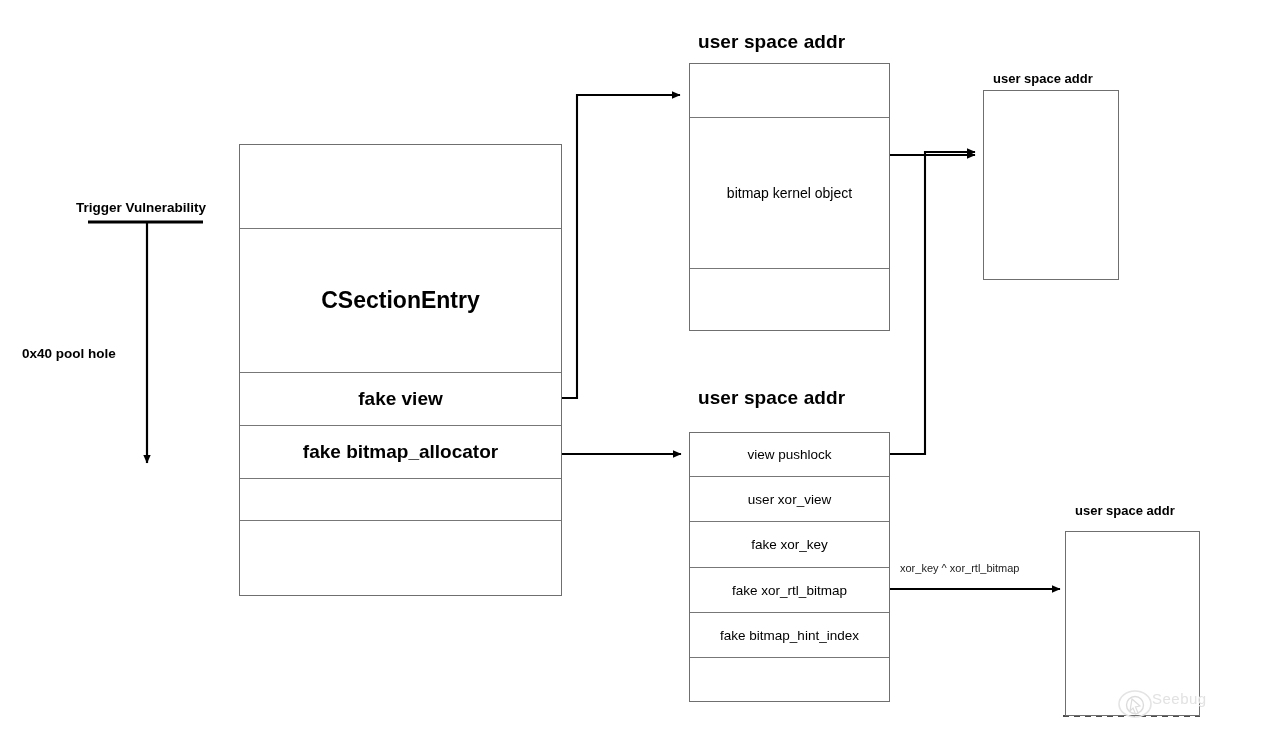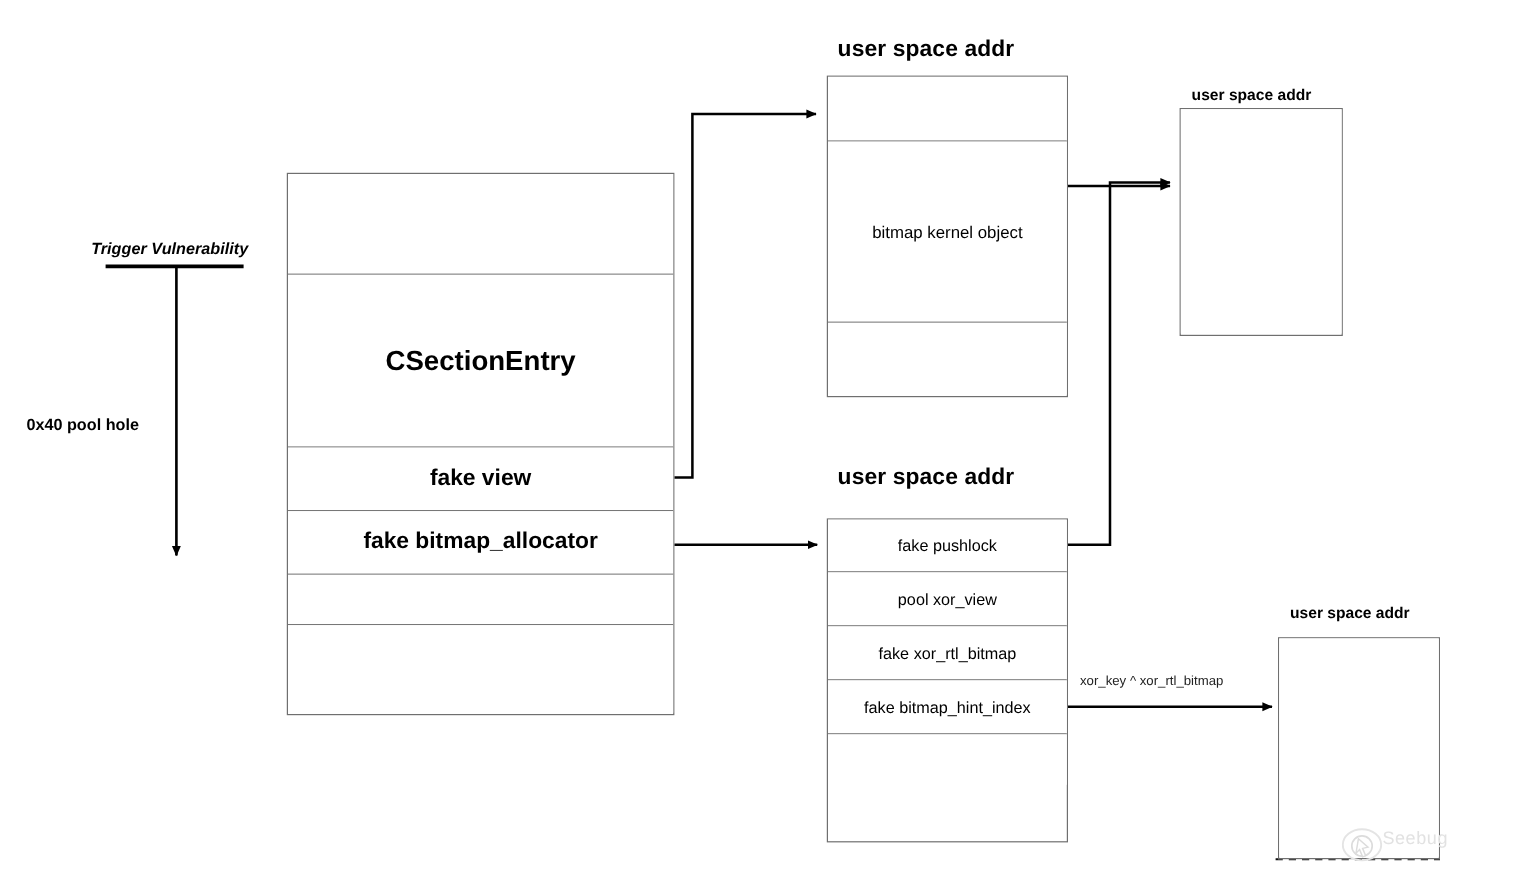--- a/index.html
+++ b/index.html
@@ -133,21 +133,21 @@
 
     <g>
       <path d="M890,589 L1060,589" fill="none" stroke="#000000" stroke-width="2.1" marker-end="url(#ah)"></path>
     </g>
 
     <g>
       <line x1="1063" y1="716" x2="1200" y2="716" stroke="#111111" stroke-width="1.6" stroke-dasharray="6 5"></line>
     </g>
   </svg>
 
-  <div class="lbl side-lbl" style="left:76px; top:200px;font-style:italic;">Trigger Vulnerability</div>
+  <div class="lbl side-lbl" style="left:76px; top:200px;">Trigger Vulnerability</div>
 
   <div class="lbl side-lbl" style="left:22px; top:346px;">0x40 pool hole</div>
 
   <div class="box" id="pool-box" style="left:239px; top:144px; width:323px; height:452px;">
       <div class="row" style="height: 84px;">
         <span class="row-txt-lg"></span>
       </div>
       <div class="row" style="height: 144px;">
         <span class="row-txt-lg">CSectionEntry</span>
       </div>
@@ -181,24 +181,27 @@
   <div class="lbl hdr-sm" style="left:993px; top:71px;">user space addr</div>
   <div class="box" id="right-top-box" style="left:983px; top:90px; width:136px; height:190px;">
       <div class="row" style="height: 187px;">
         <span class="row-txt-sm"></span>
       </div>
     </div>
 
   <div class="lbl hdr" style="left:698px; top:387px;">user space addr</div>
   <div class="box" id="fake-struct-box" style="left:689px; top:432px; width:201px; height:270px;">
       <div class="row" style="height: 44px;">
-        <span class="row-txt-xs">fake pushlock</span>
+        <span class="row-txt-xs">view pushlock</span>
       </div>
       <div class="row" style="height: 45px;">
-        <span class="row-txt-xs">pool xor_view</span>
+        <span class="row-txt-xs">user xor_view</span>
+      </div>
+      <div class="row" style="height: 46px;">
+        <span class="row-txt-xs">fake xor_key</span>
       </div>
       <div class="row" style="height: 45px;">
         <span class="row-txt-xs">fake xor_rtl_bitmap</span>
       </div>
       <div class="row" style="height: 45px;">
         <span class="row-txt-xs">fake bitmap_hint_index</span>
       </div>
       <div class="row" style="height: 42px;">
         <span class="row-txt-xs"></span>
       </div>

